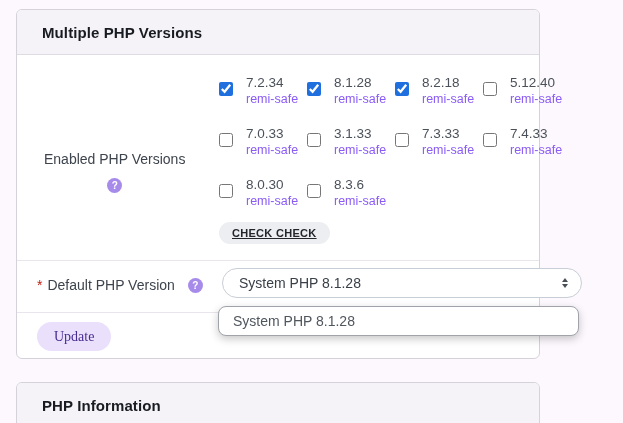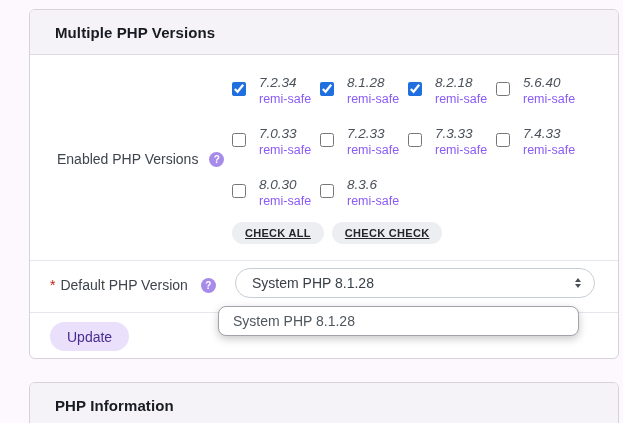--- a/index.html
+++ b/index.html
@@ -6,54 +6,54 @@
   body{
     width:623px;height:423px;overflow:hidden;
     background:#fcf8fd;
     font-family:"Liberation Sans", sans-serif;
     -webkit-font-smoothing:antialiased;
   }
   .screen{position:relative;width:623px;height:423px;overflow:hidden;}
 
   
   .card{
-    position:absolute;left:29px;width:590px;box-sizing:border-box;
+    position:absolute;left:16px;width:524px;box-sizing:border-box;
     background:#ffffff;border:1px solid #d6d2da;border-radius:6px;
   }
   #card-multiple{top:9px;height:350px;}
   #card-info{top:382px;height:60px;}
   .card-header{
     height:45px;box-sizing:border-box;display:flex;align-items:center;
     background:#f5f3f7;border-bottom:1px solid #dfdbe3;
     border-radius:5px 5px 0 0;padding-left:25px;
   }
   .card-header h2{
     margin:0;font-size:15px;font-weight:700;color:#181b21;letter-spacing:.1px;
   }
 
   
   .enabled-label-wrap{
     position:absolute;left:27px;top:141px;display:flex;align-items:center;gap:11px;
-    font-size:14px;color:#3e444d;
+    font-size:14px;color:#3e444d;flex-direction:column;
   }
   .help{
     width:15px;height:15px;border-radius:50%;background:#a78bea;color:#ffffff;
     font-size:10px;font-weight:700;display:flex;align-items:center;justify-content:center;
     cursor:pointer;flex:0 0 auto;
   }
   .ver-grid{
     position:absolute;left:202px;top:64px;
     display:grid;grid-template-columns:repeat(4,88px);grid-auto-rows:33px;row-gap:18px;
   }
   .ver-item{display:flex;align-items:flex-start;cursor:pointer;}
   .ver-item input{
     width:14px;height:14px;margin:8px 13px 0 0;accent-color:#1f6fde;flex:0 0 auto;
   }
   .ver-text{display:flex;flex-direction:column;}
-  .ver-num{font-size:13.5px;color:#4b515a;line-height:17px;font-style:italic;}
+  .ver-num{font-size:13.5px;color:#4b515a;line-height:17px;}
   .ver-repo{font-size:12.5px;color:#8b5cf6;line-height:16px;}
   .check-btns{position:absolute;left:202px;top:212px;display:flex;gap:8px;}
   .pill-btn{
     border:none;height:22px;line-height:22px;padding:0 13px;border-radius:11px;
     background:#edeef1;color:#22262c;font-family:"Liberation Sans",sans-serif;
     font-size:11px;font-weight:700;letter-spacing:.3px;text-decoration:underline;
     cursor:pointer;
   }
 
   .divider{position:absolute;left:0;width:100%;border-top:1px solid #e8e6ec;}
@@ -75,21 +75,21 @@
   }
   .select-value{font-size:14px;color:#3a4048;}
   .select-arrows{display:flex;flex-direction:column;align-items:center;}
   .tri-up{width:0;height:0;border-left:3.5px solid transparent;border-right:3.5px solid transparent;border-bottom:4.5px solid #4a4f57;margin-bottom:2.5px;}
   .tri-down{width:0;height:0;border-left:3.5px solid transparent;border-right:3.5px solid transparent;border-top:4.5px solid #4a4f57;}
 
   
   .update-btn{
     position:absolute;left:20px;top:312px;height:29px;padding:0 17px;border:none;
     border-radius:15px;background:#eae0fc;color:#472b91;font-size:14px;
-    font-family:Liberation Sans, sans-serif;cursor:pointer;
+    font-family:Liberation Serif, serif;cursor:pointer;
   }
 
   
   .popup{
     position:absolute;left:218px;top:306px;width:361px;box-sizing:border-box;
     background:#ffffff;border:1px solid #a0a3a9;border-radius:8px;overflow:hidden;
     box-shadow:0 3px 9px rgba(0,0,0,.22);padding:1px 0;z-index:10;
   }
   .opt{
     height:26px;display:flex;align-items:center;padding:0 14px;
@@ -130,35 +130,35 @@
       <label class="ver-item">
         <input type="checkbox" checked="" style="">
         <span class="ver-text">
           <span class="ver-num">8.2.18</span>
           <span class="ver-repo">remi-safe</span>
         </span>
       </label>
       <label class="ver-item">
         <input type="checkbox" style="">
         <span class="ver-text">
-          <span class="ver-num">5.6.40</span>
+          <span class="ver-num">5.12.40</span>
           <span class="ver-repo">remi-safe</span>
         </span>
       </label>
       <label class="ver-item">
         <input type="checkbox" style="">
         <span class="ver-text">
           <span class="ver-num">7.0.33</span>
           <span class="ver-repo">remi-safe</span>
         </span>
       </label>
       <label class="ver-item">
         <input type="checkbox" style="">
         <span class="ver-text">
-          <span class="ver-num">7.2.33</span>
+          <span class="ver-num">3.1.33</span>
           <span class="ver-repo">remi-safe</span>
         </span>
       </label>
       <label class="ver-item">
         <input type="checkbox" style="">
         <span class="ver-text">
           <span class="ver-num">7.3.33</span>
           <span class="ver-repo">remi-safe</span>
         </span>
       </label>
@@ -179,21 +179,20 @@
       <label class="ver-item">
         <input type="checkbox" style="">
         <span class="ver-text">
           <span class="ver-num">8.3.6</span>
           <span class="ver-repo">remi-safe</span>
         </span>
       </label>
     </div>
 
     <div class="check-btns">
-      <button class="pill-btn">CHECK ALL</button>
       <button class="pill-btn">CHECK CHECK</button>
     </div>
 
     <div class="divider d1"></div>
 
     <div class="default-label-wrap">
       <span class="req">*</span>
       <span>Default PHP Version</span>
       <span class="help">?</span>
     </div>

